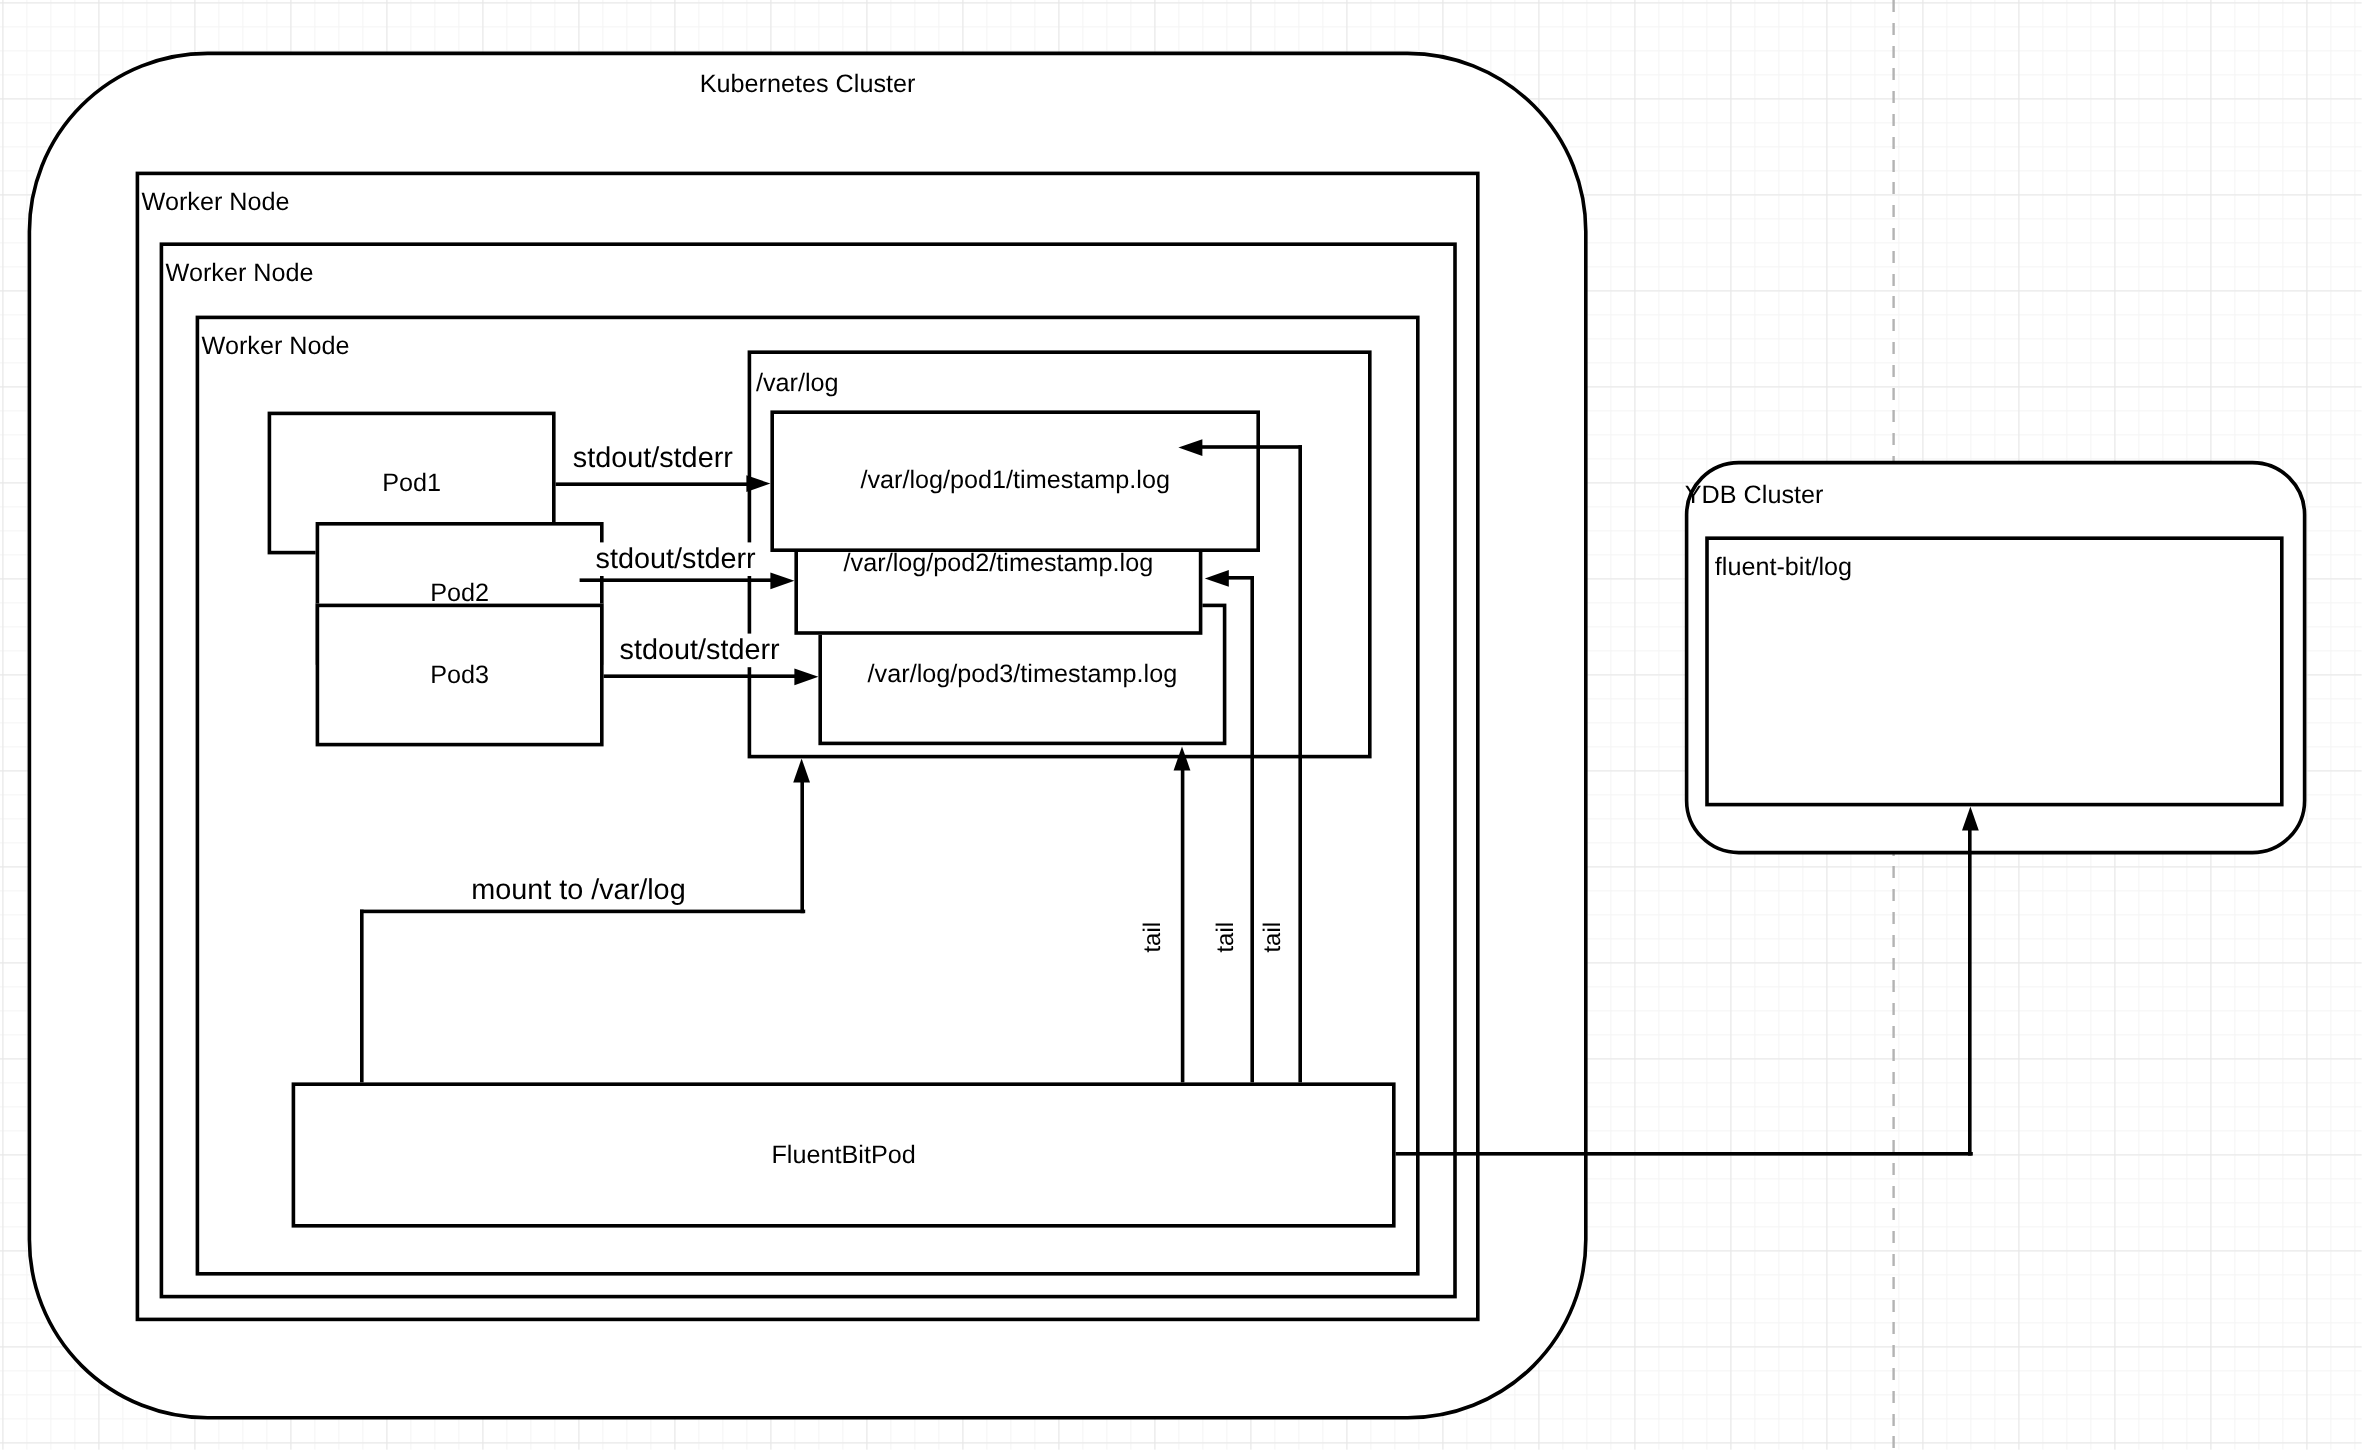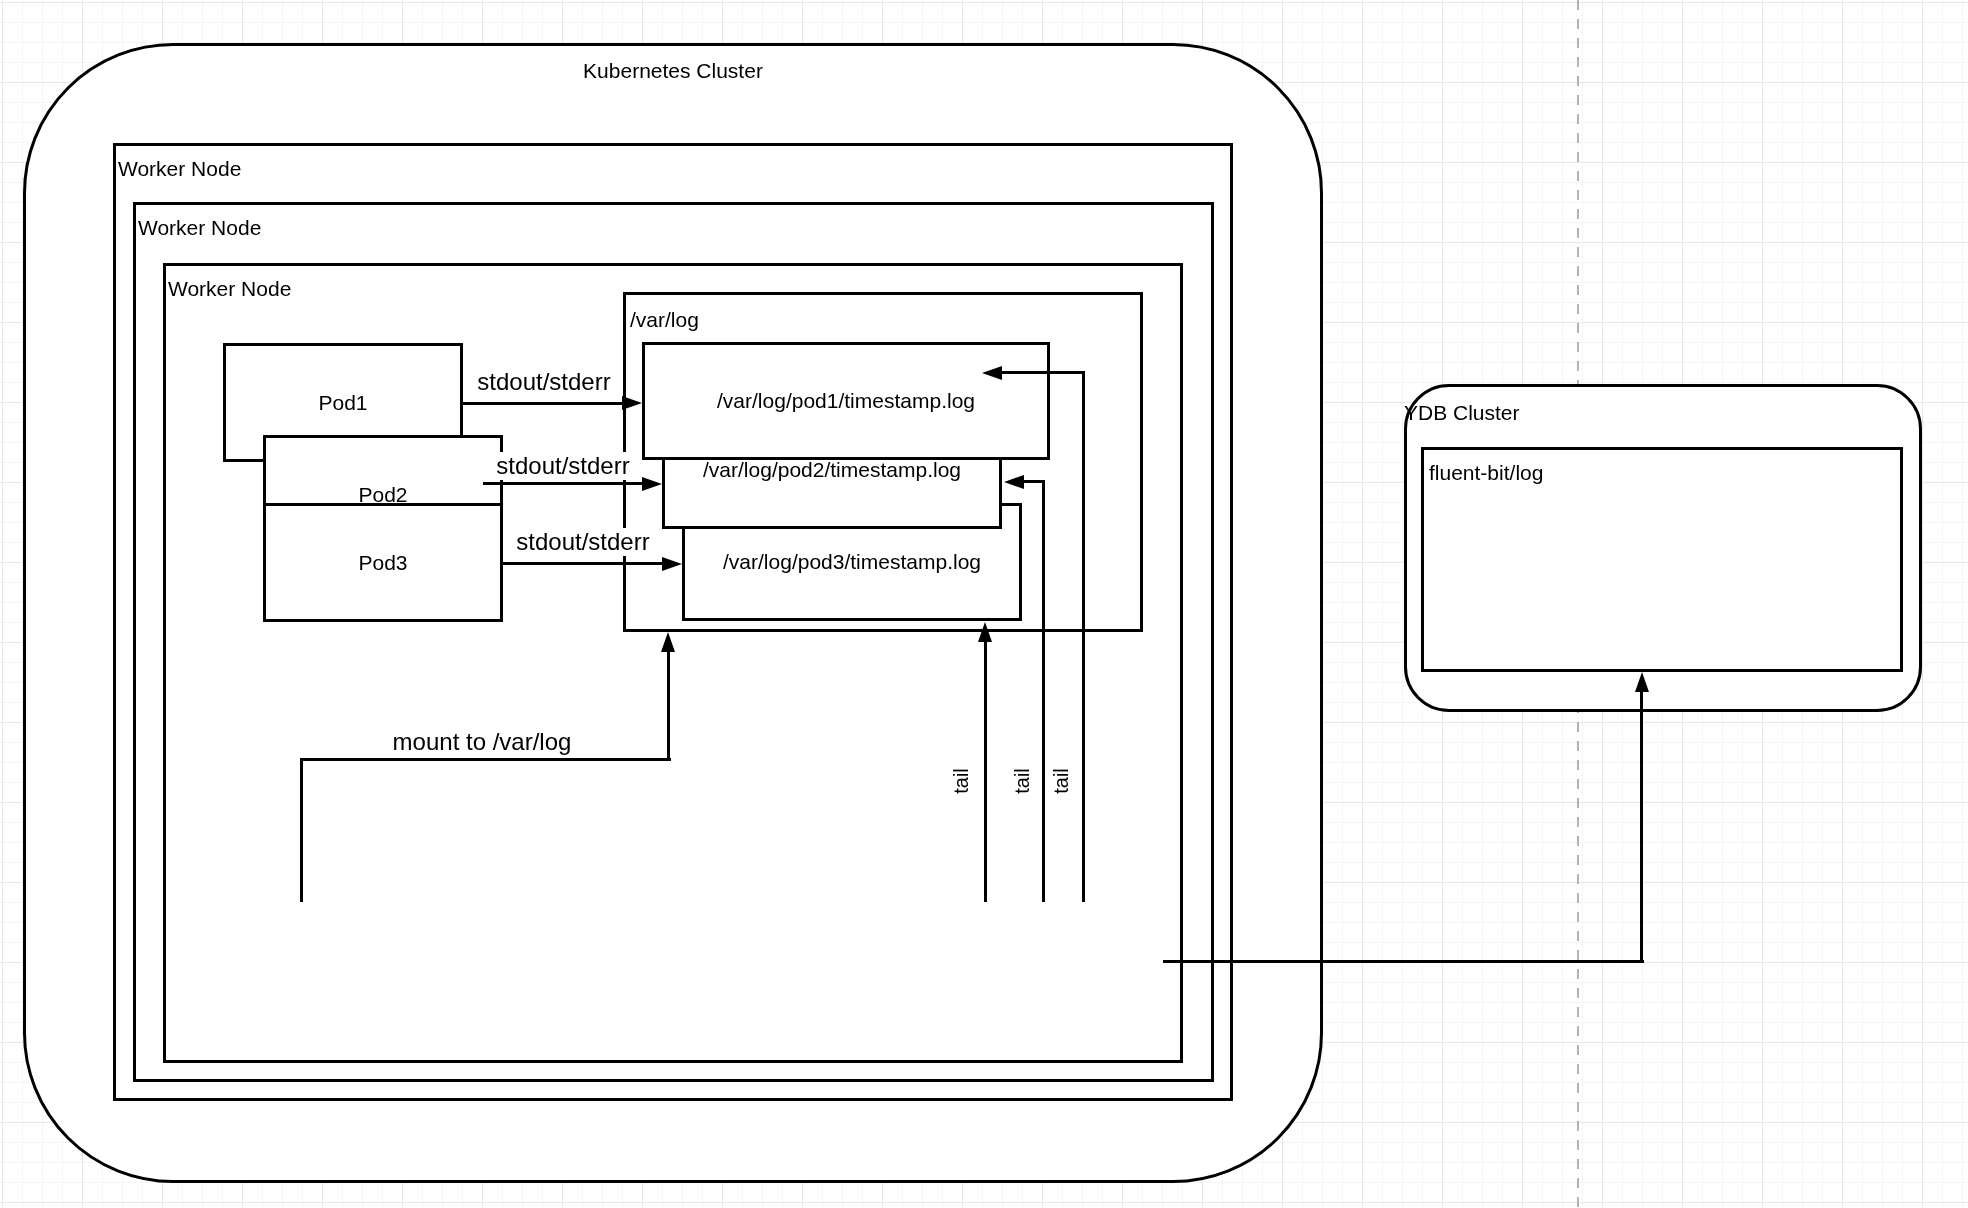--- a/index.html
+++ b/index.html
@@ -69,20 +69,23 @@
   <div class="node flexc" style="left:223px;top:343px;width:240px;height:119px;">
     <span class="boxtext">Pod1</span>
   </div>
   <div class="node flexc" style="left:243px;top:435px;width:240px;height:119px;margin-left:20px;">
     <span class="boxtext">Pod2</span>
   </div>
   <div class="node flexc" style="left:263px;top:503px;width:240px;height:119px;">
     <span class="boxtext">Pod3</span>
   </div>
 
+  <div class="node flexc" style="left:243px;top:902px;width:920px;height:121px;">
+    <span class="boxtext">FluentBitPod</span>
+  </div>
 
   <div class="ln" style="left:463px;top:402px;width:161px;height:3px;"></div>
   <div class="ah ah-right" style="left:622px;top:396px;"></div>
   <div class="edge-lbl" style="left:544px;top:382px;">stdout/stderr</div>
 
   <div class="ln" style="left:483px;top:482px;width:161px;height:3px;"></div>
   <div class="ah ah-right" style="left:642px;top:477px;"></div>
   <div class="edge-lbl" style="left:563px;top:466px;">stdout/stderr</div>
 
   <div class="ln" style="left:503px;top:562px;width:161px;height:3px;"></div>

